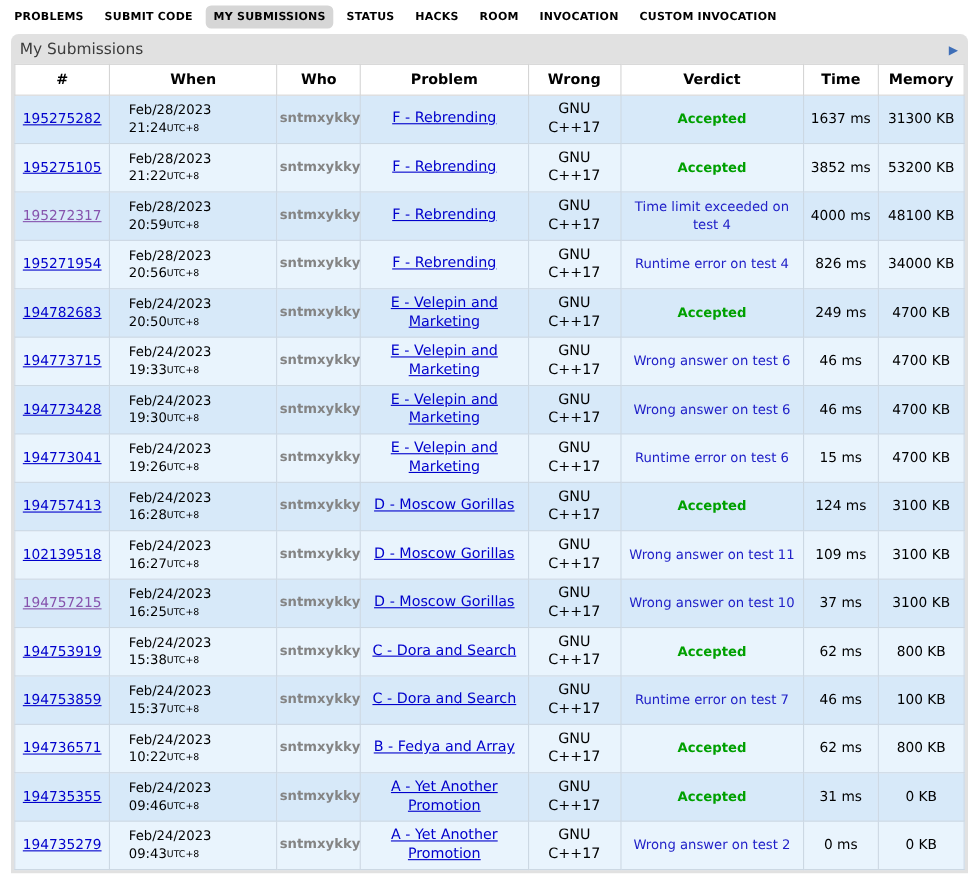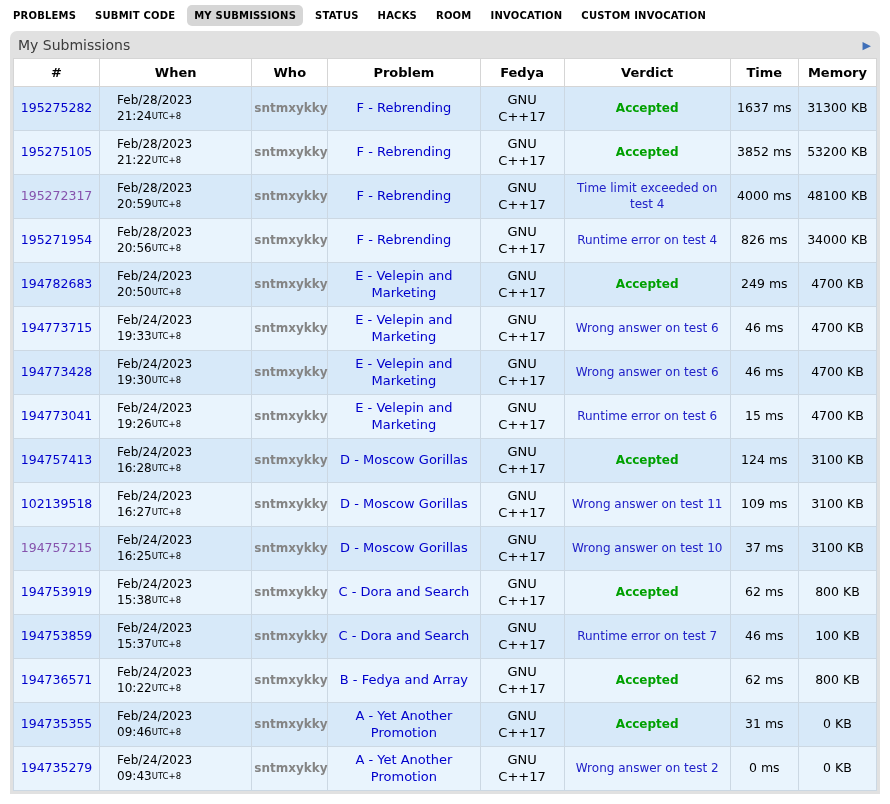--- a/index.html
+++ b/index.html
@@ -76,20 +76,21 @@
     padding: 3px 6px;
     border: 1px solid #ccd8e3;
     line-height: 1.3;
   }
   .status tbody tr { height: 44px; }
   tr.row-a td { background: var(--row-dark, #d7e9f9); }
   tr.row-b td { background: var(--row-light, #e9f4fd); }
 
   a.lnk {
     color: var(--link-blue, #0000cc);
+    text-decoration: underline;
     cursor: pointer;
     text-align: center;
   }
   a.lnk.visited { color: var(--visited-purple, #8653ad); }
 
   td.c-id { white-space: nowrap; padding: 3px 2px; }
   td.c-id a { font-size: 12.5px; }
 
   td.c-when {
     text-align: left;
@@ -148,21 +149,21 @@
         <col style="width:166px">
         <col style="width:68px">
         <col style="width:78px">
     </colgroup>
     <thead>
       <tr>
           <th>#</th>
           <th>When</th>
           <th>Who</th>
           <th>Problem</th>
-          <th>Fedya</th>
+          <th>Wrong</th>
           <th>Verdict</th>
           <th>Time</th>
           <th>Memory</th>
         </tr>
     </thead>
     <tbody>
         <tr class="row-a">
           <td class="c-id"><a class="lnk">195275282</a></td>
           <td class="c-when"><span class="date">Feb/28/2023</span><span class="time"><span>21:24</span><span class="tz">UTC+8</span></span></td>
           <td class="c-who"><a class="who">sntmxykky</a></td>

